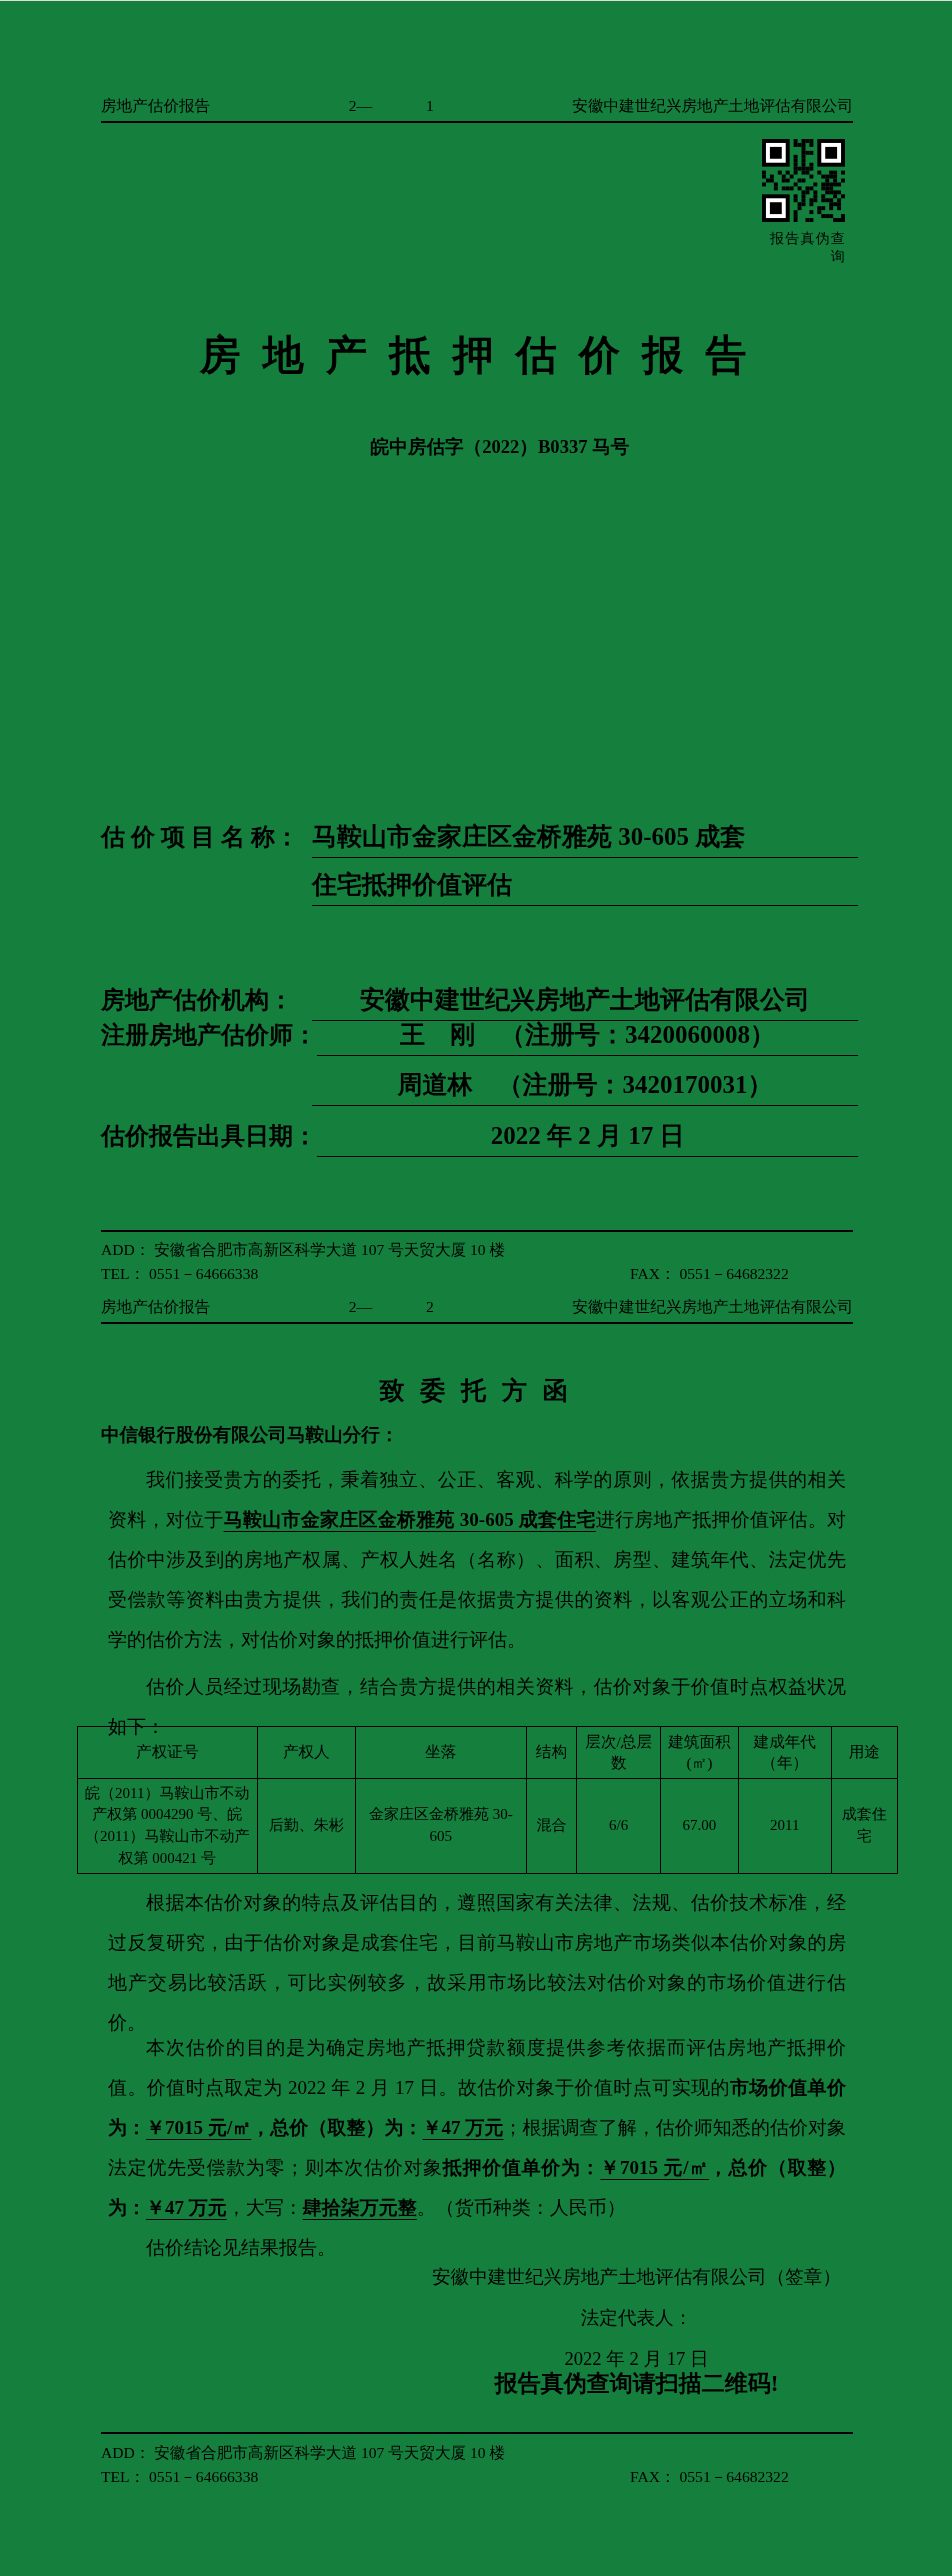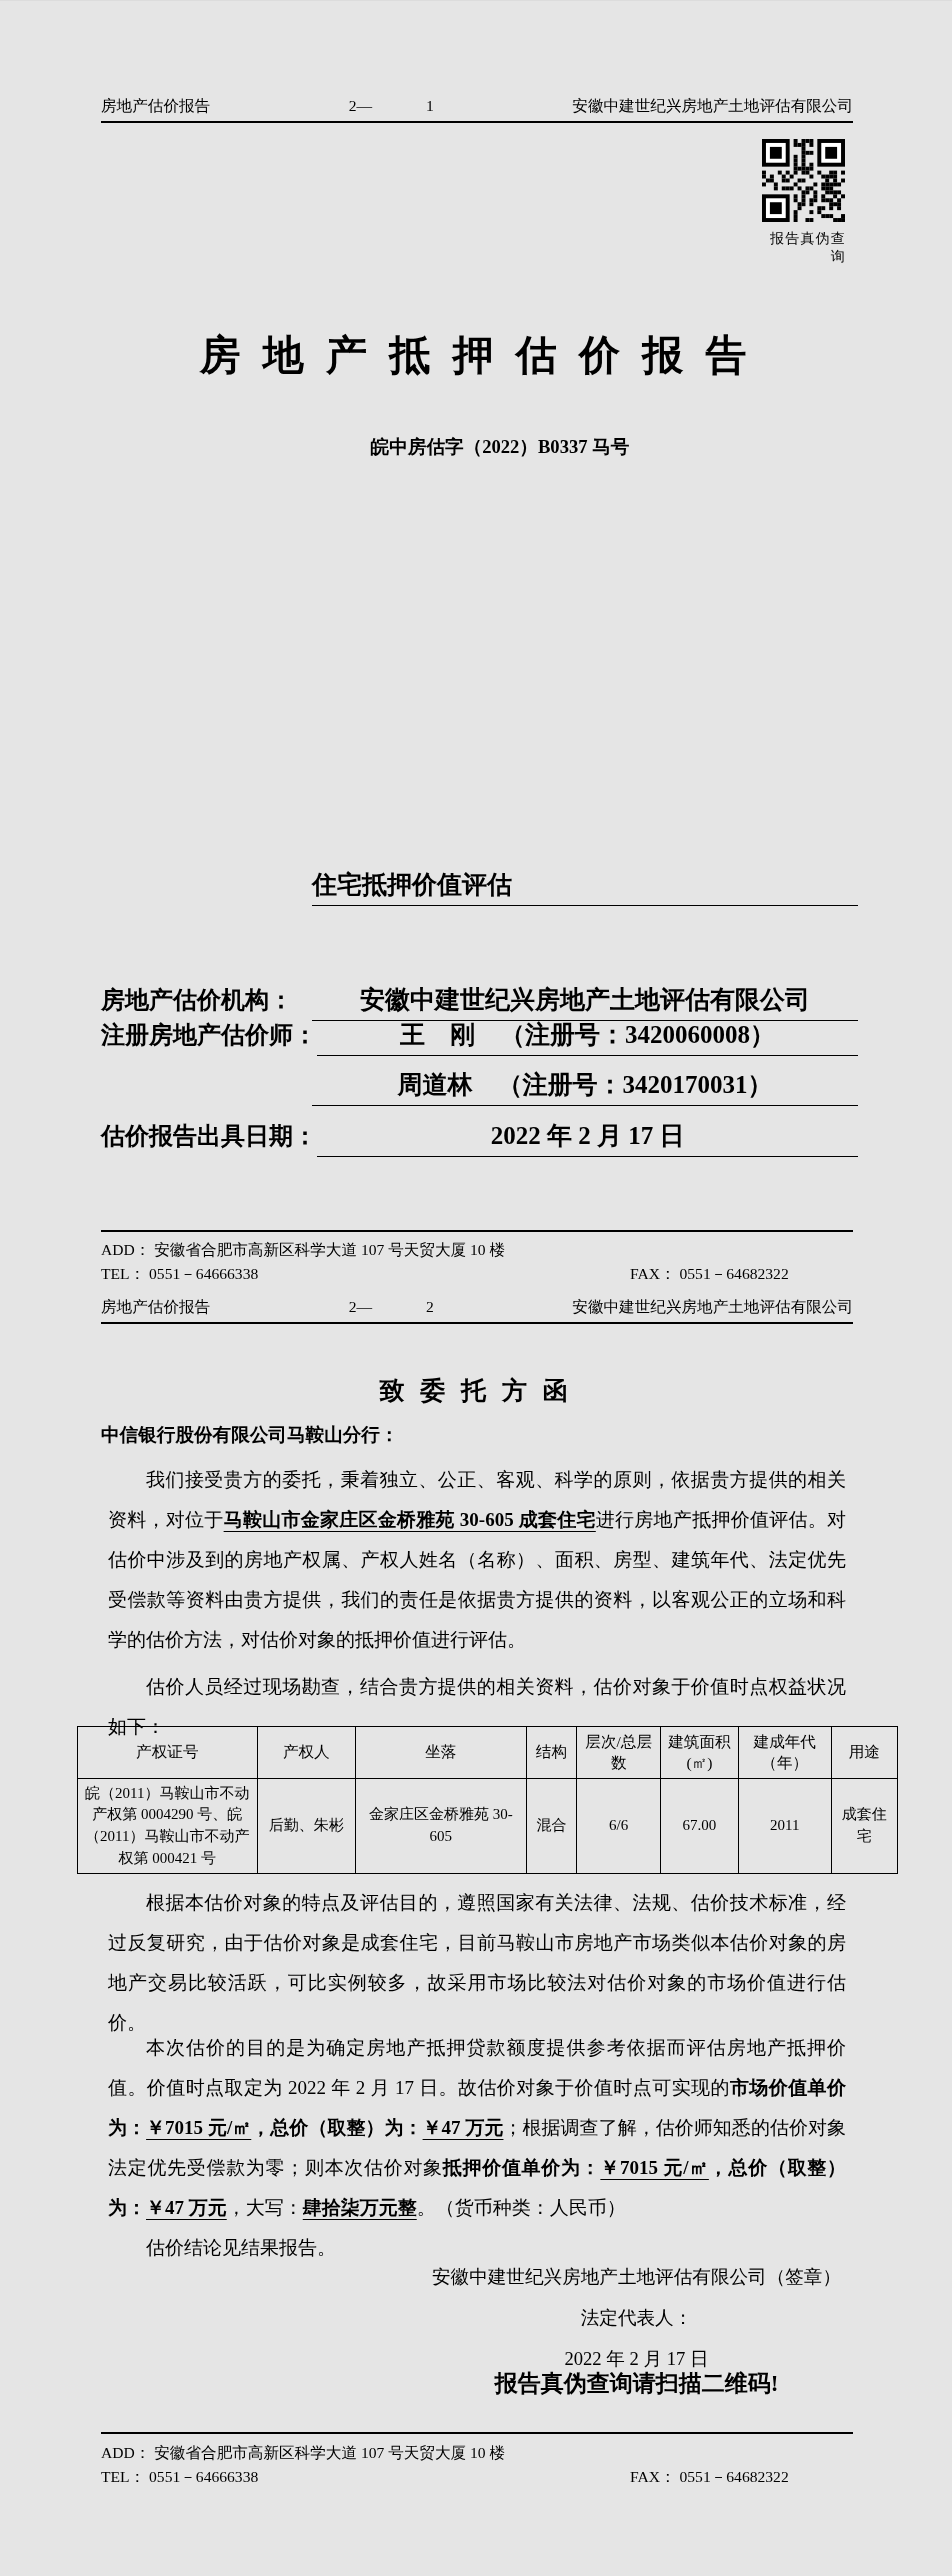--- a/index.html
+++ b/index.html
@@ -1,20 +1,20 @@
 <!DOCTYPE html>
 <html style="font-size:9.6px"><head>
 <meta charset="utf-8">
 <style>
   html,body{margin:0;padding:0;background:#ffffff;}
   .page{
     position:relative;
     width:952px;
     height:2576px;
-    background:#e5e5e5;
+    background:#15803d;
     font-family:"Liberation Serif","DejaVu Serif",serif;
     color:#000;
     border-top:1.2px solid #dcdcdc;
     overflow:hidden;
   }
   .abs{position:absolute;}
   
   .run-head{
     left:101px;width:752px;
     display:flex;justify-content:space-between;align-items:baseline;
@@ -225,20 +225,24 @@
           <rect x="19" y="20" width="1" height="1"></rect>
           <rect x="20" y="20" width="1" height="1"></rect>
         </g>
     </svg>
     <div class="qr-caption">报告真伪查询</div>
   </div>
 
   <div class="abs cover-title" style="top:327px;">房 地 产 抵 押 估 价 报 告</div>
   <div class="abs doc-no" style="top:433px;">皖中房估字（2022）B0337 马号</div>
 
+  <div class="abs field-row" style="top:819px;">
+    <span class="field-label">估 价 项 目 名 称：</span>
+    <span class="field-value ta-left">马鞍山市金家庄区金桥雅苑 30-605 成套</span>
+  </div>
   <div class="abs field-row" style="top:867px;">
     <span class="field-label"></span>
     <span class="field-value ta-left">住宅抵押价值评估</span>
   </div>
   <div class="abs field-row" style="top:982px;">
     <span class="field-label">房地产估价机构：</span>
     <span class="field-value">安徽中建世纪兴房地产土地评估有限公司</span>
   </div>
   <div class="abs field-row" style="top:1017px;">
     <span class="field-label">注册房地产估价师：</span>

